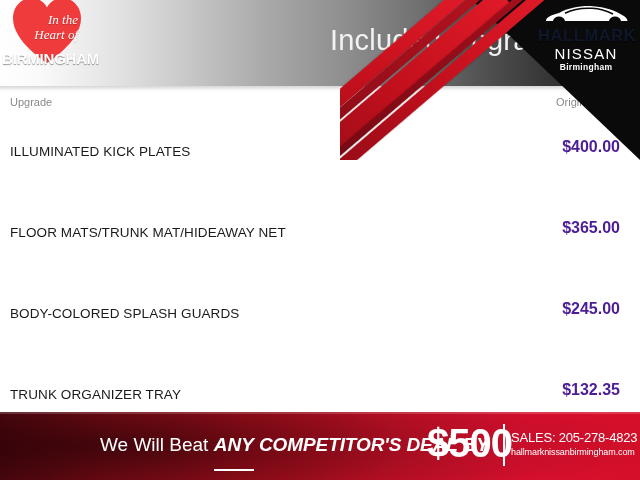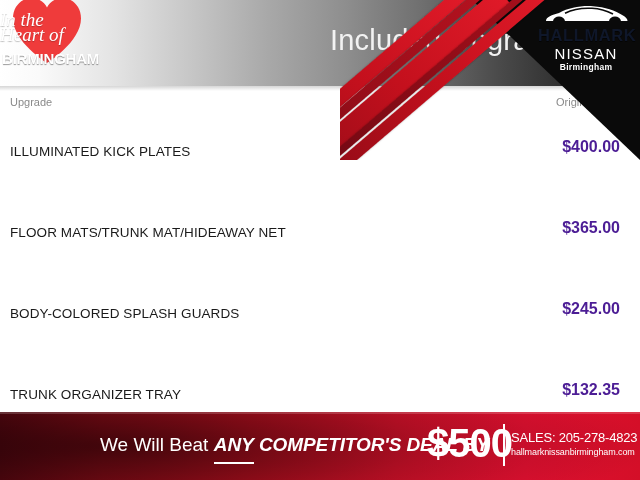--- a/index.html
+++ b/index.html
@@ -221,25 +221,25 @@
     top: -6px;
     width: 78px;
     height: 72px;
     z-index: 12;
   }
   .heart-text {
     position: absolute;
     left: 0;
     top: 12px;
     width: 78px;
-    text-align: left;
+    text-align: right;
     color: #ffffff;
     font-family: "Liberation Serif", serif;
     font-style: italic;
-    font-size: 19px;
+    font-size: 13px;
     line-height: 15px;
     text-shadow: 0 1px 1px rgba(0,0,0,0.25);
     z-index: 13;
   }
   .birmingham {
     position: absolute;
     left: 2px;
     top: 50px;
     width: 92px;
     text-align: center;
@@ -264,21 +264,21 @@
   .banner-headline .em {
     font-style: italic;
     font-weight: 700;
     letter-spacing: -0.1px;
     margin-top: 36px;
   }
   .banner-headline .any {
     font-style: italic;
     font-weight: 700;
     border-bottom: 2px solid #ffffff;
-    padding-bottom: 7px;
+    padding-bottom: 14px;
   }
 
   .banner-amount {
     position: absolute;
     left: 427px;
     top: 9px;
     color: #ffffff;
     font-size: 40px;
     font-weight: 700;
     letter-spacing: -1px;

